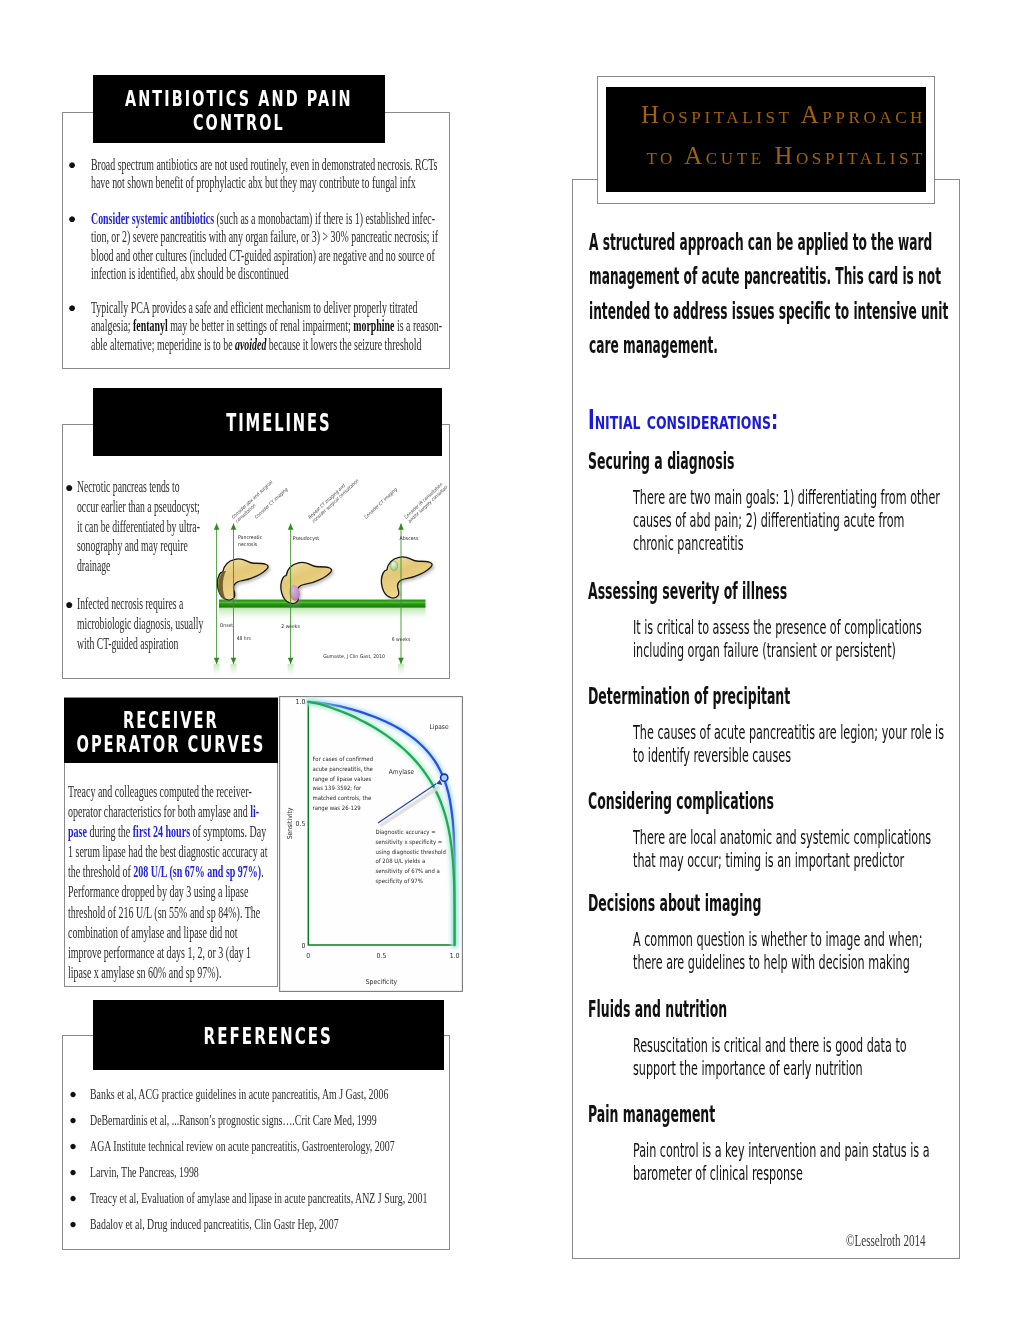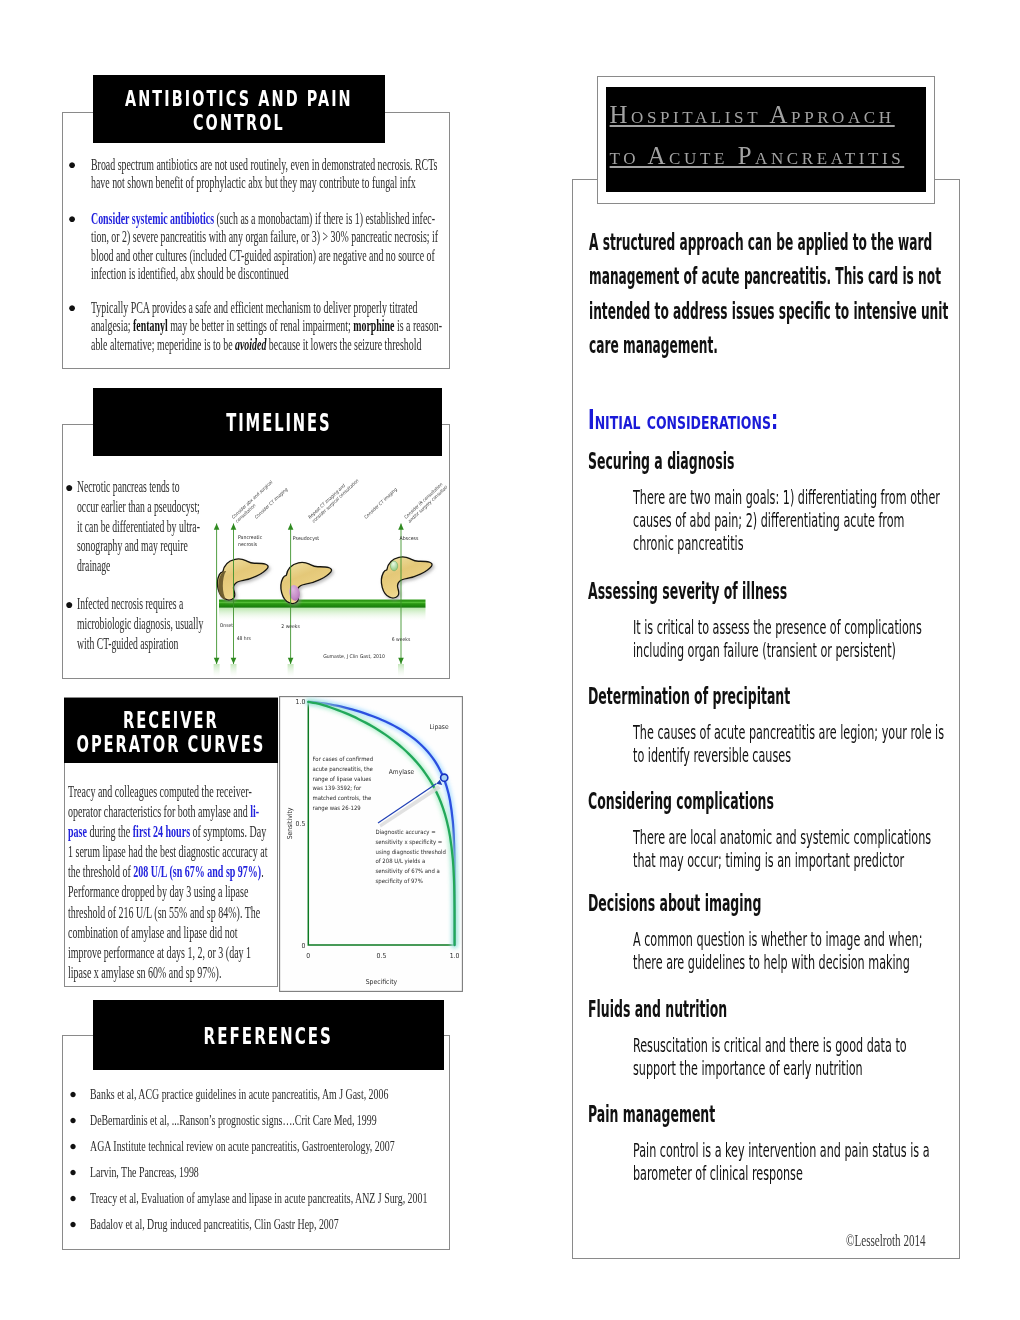--- a/index.html
+++ b/index.html
@@ -25,23 +25,23 @@
   .roc-text{position:absolute;font-family:"Liberation Serif",serif;font-size:16.6px;line-height:20.1px;
             color:#2b2b2b;text-align:left;transform-origin:left top;}
 
   
   .refline{position:absolute;font-family:"Liberation Serif",serif;font-size:14.8px;line-height:19px;
            color:#2b2b2b;white-space:nowrap;transform-origin:left top;}
 
   
   .r-title-outer{position:absolute;border:1px solid #8a8a8a;background:#fff;box-sizing:border-box;}
   .r-title-black{position:absolute;background:#000;}
-  .r-tline{position:absolute;width:100%;text-align:left;color:#a3a3a3;
+  .r-tline{position:absolute;width:100%;text-align:right;color:#a16207;
      font-family:"Liberation Serif",serif;font-variant:small-caps;letter-spacing:3.6px;font-size:24.8px;
-     text-indent:3.6px;text-decoration:underline;}
+     text-indent:3.6px;}
   .r-intro{position:absolute;font-weight:bold;color:#111;
      font-family:"DejaVu Sans Condensed","DejaVu Sans",sans-serif;font-size:22.6px;line-height:34.3px;
      transform-origin:left top;}
   .r-heading{position:absolute;font-weight:bold;color:#1a1ad8;
      font-family:"DejaVu Sans Condensed","DejaVu Sans",sans-serif;font-size:25.8px;font-variant:small-caps;
      white-space:nowrap;transform-origin:left top;}
   .r-sub{position:absolute;font-weight:bold;color:#111;
      font-family:"DejaVu Sans Condensed","DejaVu Sans",sans-serif;font-size:23px;line-height:25px;
      white-space:nowrap;transform-origin:left top;}
   .r-body{position:absolute;color:#111;
@@ -277,21 +277,21 @@
 </div>
 <div class="bl" style="left:69.2px;top:1214.7px;">
   <span class="dot" style="font-size:12.5px;line-height:19px;">●</span>
   <div class="refline" style="left:20.6px;top:0;transform:scaleX(0.668);">Badalov et al, Drug induced pancreatitis, Clin Gastr Hep, 2007</div>
 </div>
 
 <div class="card" style="left:572px;top:179px;width:388px;height:1080px;"></div>
 <div class="r-title-outer" style="left:597px;top:76px;width:338px;height:128px;"></div>
 <div class="r-title-black" style="left:606px;top:87px;width:320px;height:105px;">
   <div class="r-tline" style="top:14.4px;">Hospitalist Approach</div>
-  <div class="r-tline" style="top:55.4px;">to Acute Pancreatitis</div>
+  <div class="r-tline" style="top:55.4px;">to Acute Hospitalist</div>
 </div>
 <div class="r-intro" style="left:588.5px;top:225px;width:600px;transform:scaleX(0.5995);">A structured approach can be applied to the ward management of acute pancreatitis. This card is not intended to address issues specific to intensive unit care management.</div>
 <div class="r-heading" style="left:588.4px;top:404.5px;transform:scaleX(0.771);">Initial considerations:</div>
 <div class="r-sub" style="left:588px;top:449px;transform:scaleX(0.6035);">Securing a diagnosis</div>
 <div class="r-body" style="left:633px;top:486px;width:480px;transform:scaleX(0.6485);">There are two main goals: 1) differentiating from other causes of abd pain; 2) differentiating acute from chronic pancreatitis</div>
 <div class="r-sub" style="left:588px;top:579px;transform:scaleX(0.6035);">Assessing severity of illness</div>
 <div class="r-body" style="left:633px;top:616px;width:480px;transform:scaleX(0.6485);">It is critical to assess the presence of complications including organ failure (transient or persistent)</div>
 <div class="r-sub" style="left:588px;top:684px;transform:scaleX(0.6035);">Determination of precipitant</div>
 <div class="r-body" style="left:633px;top:721px;width:480px;transform:scaleX(0.6485);">The causes of acute pancreatitis are legion; your role is to identify reversible causes</div>
 <div class="r-sub" style="left:588px;top:789px;transform:scaleX(0.6035);">Considering complications</div>

